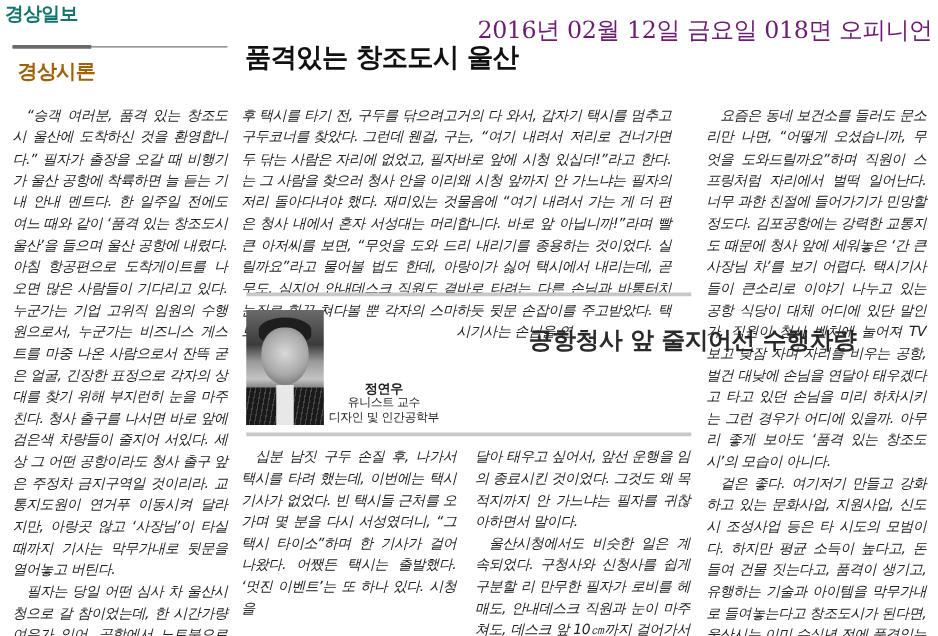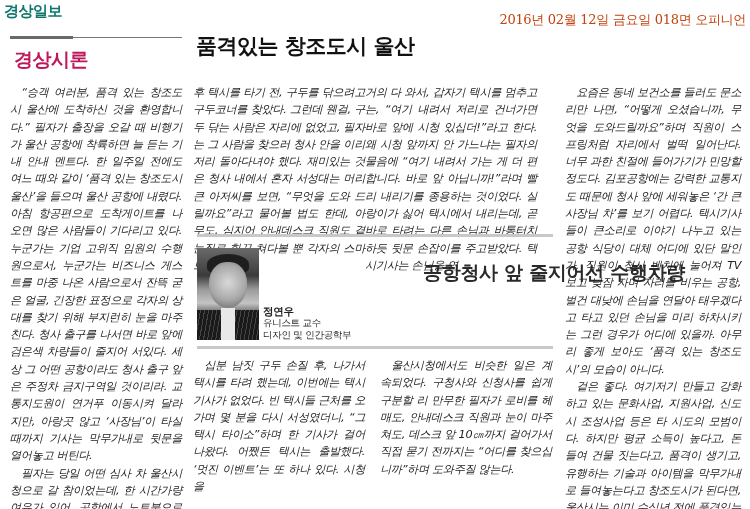--- a/index.html
+++ b/index.html
@@ -4,30 +4,30 @@
 <style>
   html, body { margin:0; padding:0; }
   body {
     width:750px; height:509px; background:#ffffff; overflow:hidden; position:relative;
     font-family:"DejaVu Sans", sans-serif; color:#1e1e1e;
   }
   .masthead {
     position:absolute; left:4px; top:2px; font-size:15px; font-weight:bold; letter-spacing:-0.5px; color:#0f766e;
   }
   .dateline {
-    position:absolute; right:4px; top:11px; font-family:"DejaVu Serif", serif; font-size:13px; color:#c2410c; letter-spacing:-0.3px;
+    position:absolute; right:4px; top:11px; font-family:"DejaVu Serif", serif; font-size:19px; color:#701a75; letter-spacing:-0.3px;
   }
   .section-rule {
     position:absolute; left:10px; top:37px; width:172px; height:1px; background:#777;
   }
   .section-rule-bold {
     position:absolute; left:10px; top:36px; width:63px; height:3px; background:#6a6a6a;
   }
   .section-label {
-    position:absolute; left:14px; top:47px; font-size:19px; font-weight:bold; color:#be185d; letter-spacing:-0.5px;
+    position:absolute; left:14px; top:47px; font-size:16px; font-weight:bold; color:#a16207; letter-spacing:-0.5px;
   }
   .headline {
     position:absolute; left:196px; top:32px; font-size:21px; font-weight:bold; color:#111; letter-spacing:-0.5px;
   }
   .col {
     position:absolute; font-size:11.2px; line-height:17.3px; color:#222; text-align:justify; letter-spacing:-0.35px;
   }
   .col p { margin:0; text-indent:1em;font-style:italic; }
   .col p.noindent { text-indent:0; }
   #col1 { left:10px; top:84px; width:172px; }
@@ -48,21 +48,21 @@
   }
   .photo .hair {
     position:absolute; left:10px; top:6px; width:42px; height:20px; border-radius:50% 50% 30% 30%; background:#1e1e1e;
   }
   .photo .suit {
     position:absolute; left:0; top:62px; width:62px; height:30px; background:repeating-linear-gradient(100deg,#1a1a1a 0 3px,#444 3px 4px);
   }
   .photo .shirt {
     position:absolute; left:24px; top:60px; width:14px; height:32px; background:#e8e8e8;
   }
-  .author { position:absolute; left:263px; top:305px; font-size:9.5px; line-height:12px; color:#222; letter-spacing:-0.3px; }
+  .author { position:absolute; left:263px; top:305px; font-size:9.5px; line-height:12px; color:#222; letter-spacing:-0.3px;text-align:center; }
   .author .name { font-weight:bold; font-size:10.5px; }
   .pull {
     position:absolute; left:383px; top:260px; font-size:19px; line-height:24.5px; font-weight:bold; color:#2a2a2a; letter-spacing:-0.3px;margin-left:40px;
   }
 </style>
 </head>
 <body>
 
 <div class="masthead">경상일보</div>
 <div class="dateline">2016년 02월 12일 금요일 018면 오피니언</div>
@@ -103,19 +103,20 @@
 
 <div class="pull">
   <div>공항청사 앞 줄지어선 수행차량</div>
 </div>
 
 <div id="col2b" class="col">
   <p>십분 남짓 구두 손질 후, 나가서 택시를 타려 했는데, 이번에는 택시 기사가 없었다. 빈 택시들 근처를 오가며 몇 분을 다시 서성였더니, “그 택시 타이소”하며 한 기사가 걸어 나왔다. 어쨌든 택시는 출발했다. ‘멋진 이벤트’는 또 하나 있다. 시청을</p>
 </div>
 
 <div id="col3b" class="col">
+  <p class="noindent">달아 태우고 싶어서, 앞선 운행을 임의 종료시킨 것이었다. 그것도 왜 목적지까지 안 가느냐는 필자를 귀찮아하면서 말이다.</p>
   <p>울산시청에서도 비슷한 일은 계속되었다. 구청사와 신청사를 쉽게 구분할 리 만무한 필자가 로비를 헤매도, 안내데스크 직원과 눈이 마주쳐도, 데스크 앞 10㎝까지 걸어가서 직접 묻기 전까지는 “어디를 찾으십니까”하며 도와주질 않는다.</p>
 </div>
 
 <div id="col4" class="col">
   <p>요즘은 동네 보건소를 들러도 문소리만 나면, “어떻게 오셨습니까, 무엇을 도와드릴까요”하며 직원이 스프링처럼 자리에서 벌떡 일어난다. 너무 과한 친절에 들어가기가 민망할 정도다. 김포공항에는 강력한 교통지도 때문에 청사 앞에 세워놓은 ‘간 큰 사장님 차’를 보기 어렵다. 택시기사들이 큰소리로 이야기 나누고 있는 공항 식당이 대체 어디에 있단 말인가. 직원이 청사 벤치에 눌어져 TV 보고 낮잠 자며 자리를 비우는 공항, 벌건 대낮에 손님을 연달아 태우겠다고 타고 있던 손님을 미리 하차시키는 그런 경우가 어디에 있을까. 아무리 좋게 보아도 ‘품격 있는 창조도시’의 모습이 아니다.</p>
   <p>겉은 좋다. 여기저기 만들고 강화하고 있는 문화사업, 지원사업, 신도시 조성사업 등은 타 시도의 모범이다. 하지만 평균 소득이 높다고, 돈 들여 건물 짓는다고, 품격이 생기고, 유행하는 기술과 아이템을 막무가내로 들여놓는다고 창조도시가 된다면, 울산시는 이미 수십년 전에 품격있는 창조도시가 되고도 남았을 것이다. 우리가 간과하는 것, 울산이 챙겨야 하는 것은 ‘무엇을’이 아니라 ‘어떻게’라는 것임을 이 지면을 빌려 에둘러 말한다. 그래도 긍정적인 것은 ‘품격’과 ‘창조’의 중요성은 알고 있는 울산이라는 점이다. ‘품격 있는 창조도시’가 시의 모토이니 말이다.</p>
 </div>
 
 </body></html>

